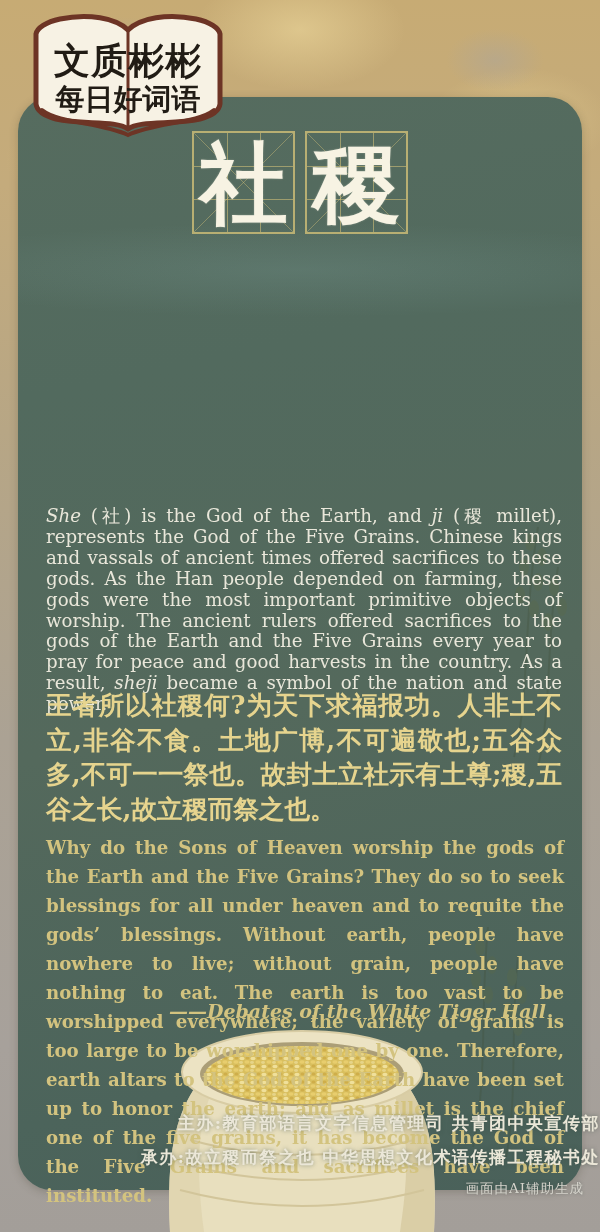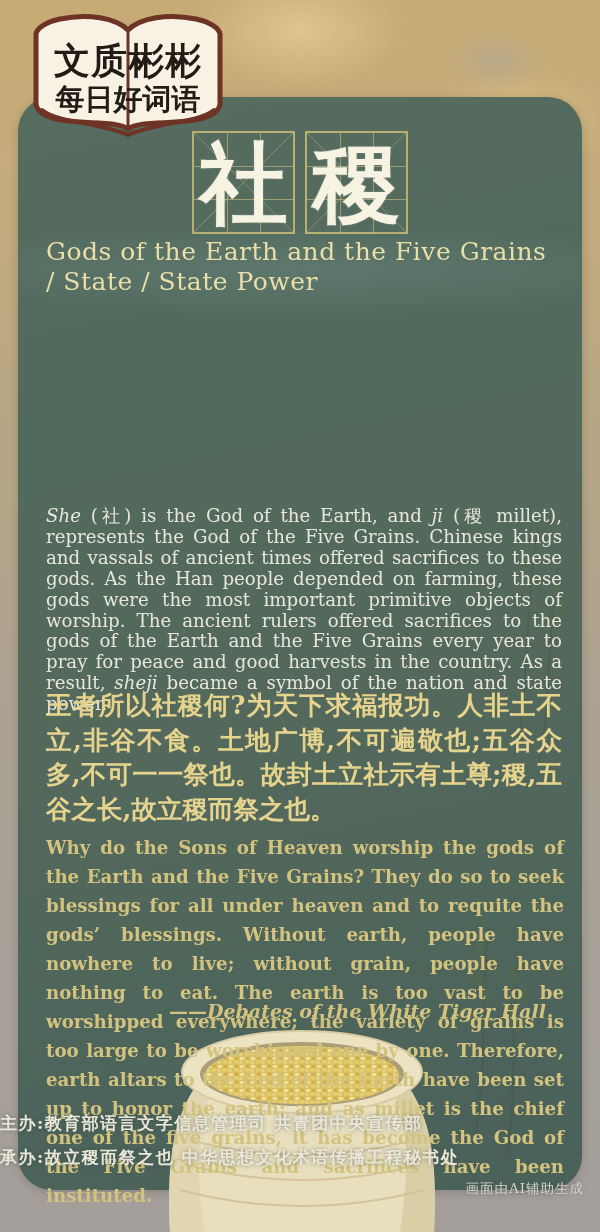--- a/index.html
+++ b/index.html
@@ -64,21 +64,21 @@
     font-size:25.5px;line-height:34.5px;color:#e6d48e;font-weight:700;text-align:justify;}
   .quote-src-cn{position:absolute;right:52px;top:803px;z-index:4;
     font-size:21px;color:#e6d48e;font-weight:700;}
   .quote-en{position:absolute;left:46px;top:833px;width:518px;z-index:4;
     font-size:18.2px;line-height:29px;color:#d3c37f;font-weight:600;text-align:justify;}
   .quote-src-en{position:absolute;right:54px;top:1000px;z-index:4;
     font-size:19px;color:#d3c37f;font-style:italic;font-weight:600;}
   
   .jar{position:absolute;left:162px;top:1024px;width:280px;height:208px;z-index:3;}
   
-  .footer-line{position:absolute;left:0;width:600px;text-align:left;z-index:5;
+  .footer-line{position:absolute;left:0;width:600px;text-align:right;z-index:5;
     color:#ebe7d8;letter-spacing:1.5px;font-size:17px;font-weight:600;
     text-shadow:0 0 4px rgba(55,75,65,.55);}
   .footer-1{top:1112px;}
   .footer-2{top:1146px;}
   .ai-note{position:absolute;right:16px;top:1180px;z-index:6;
     font-size:13.5px;color:#d6d4cc;letter-spacing:1px;text-shadow:0 0 3px rgba(70,80,75,.5);}
 </style>
 </head>
 <body>
 
@@ -128,22 +128,20 @@
 
   <div class="title-row">
     <div class="hanzi-box">
       <span class="hanzi">社</span>
     </div>
     <div class="hanzi-box">
       <span class="hanzi">稷</span>
     </div>
   </div>
 
-  <div class="en-title">Gods of the Earth and the Five Grains
-/  State  /  State Power</div>
 
 
   <div class="en-def"><i>She</i><span> (社) is the God of the Earth, and </span><i>ji</i><span> (稷 millet), represents the God of the Five Grains. Chinese kings and vassals of ancient times offered sacrifices to these gods. As the Han people depended on farming, these gods were the most important primitive objects of worship. The ancient rulers offered sacrifices to the gods of the Earth and the Five Grains every year to pray for peace and good harvests in the country. As a result, </span><i>sheji</i><span> became a symbol of the nation and state power.</span></div>
 
   <div class="quote-cn">王者所以社稷何?为天下求福报功。人非土不立,非谷不食。土地广博,不可遍敬也;五谷众多,不可一一祭也。故封土立社示有土尊;稷,五谷之长,故立稷而祭之也。</div>
 
   <div class="quote-en">Why do the Sons of Heaven worship the gods of the Earth and the Five Grains? They do so to seek blessings for all under heaven and to requite the gods’ blessings. Without earth, people have nowhere to live; without grain, people have nothing to eat. The earth is too vast to be worshipped everywhere; the variety of grains is too large to be worshipped one by one. Therefore, earth altars to the God of the Earth have been set up to honor the earth; and as millet is the chief one of the five grains, it has become the God of the Five Grains and sacrifices have been instituted.</div>
   <div class="quote-src-en">——Debates of the White Tiger Hall</div>
 
   <svg class="jar" viewBox="0 0 280 208">

